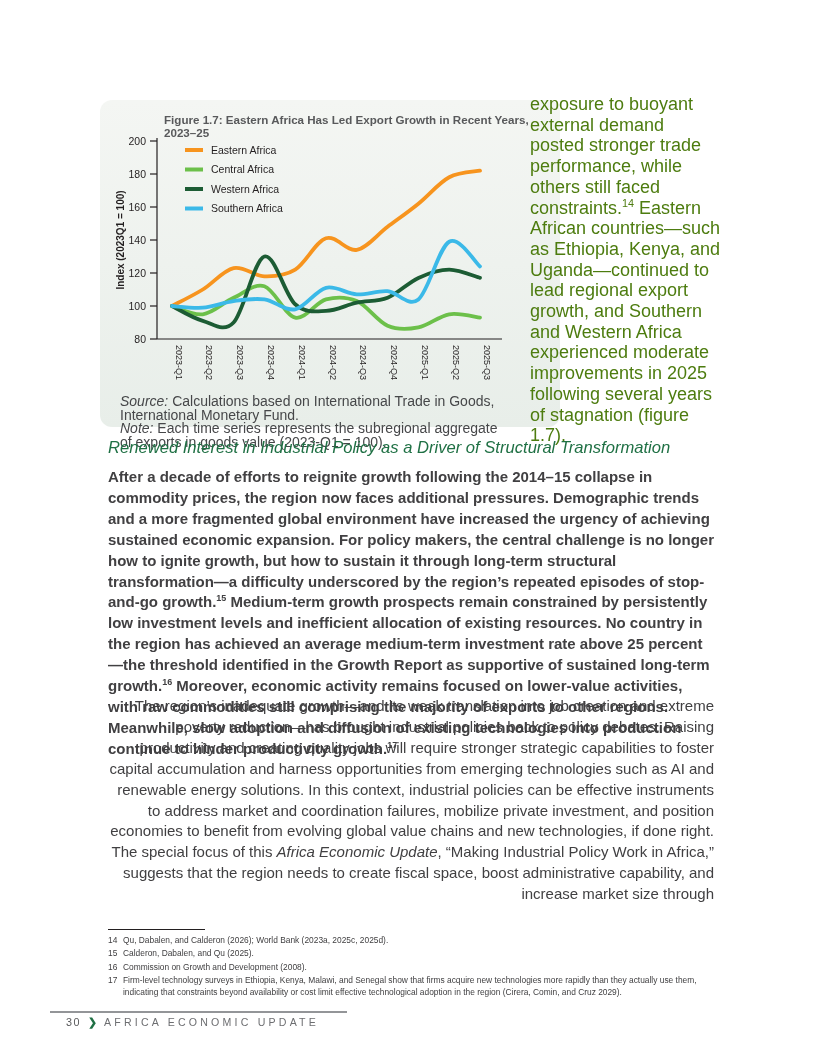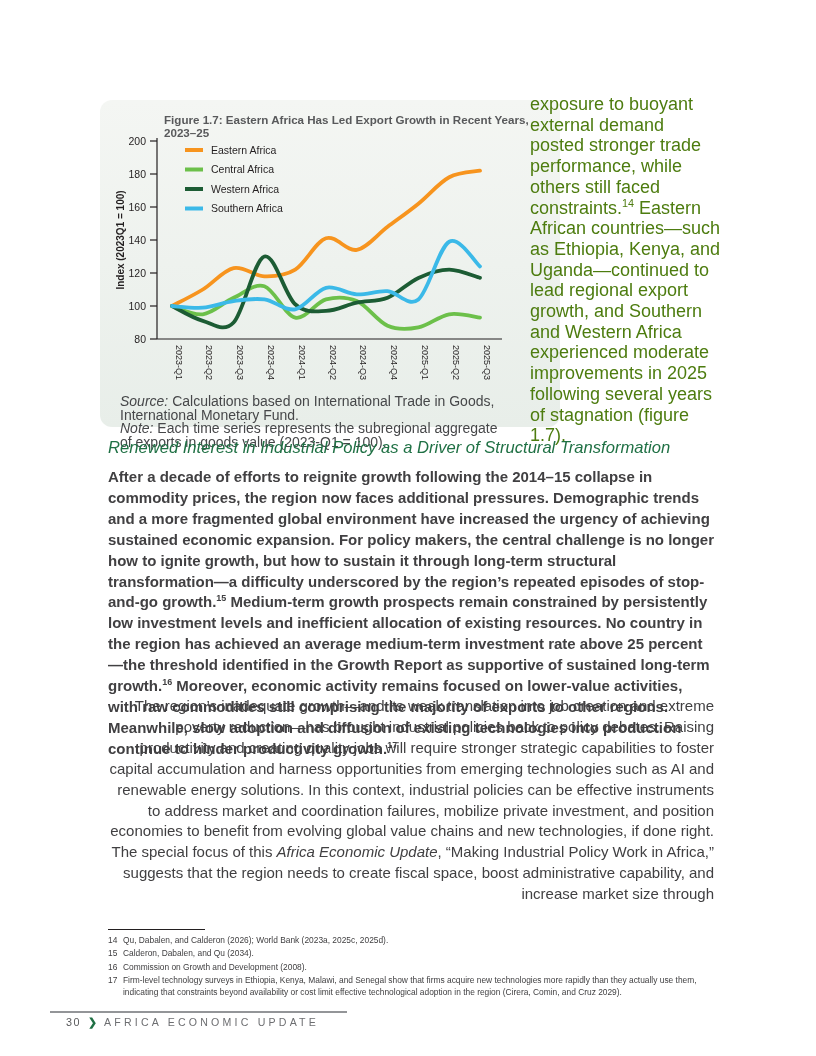--- a/index.html
+++ b/index.html
@@ -100,21 +100,21 @@
   <div class="para para-2"><span>The region’s inadequate growth—and its weak translation into job creation and extreme poverty reduction—has brought industrial policies back to policy debates. Raising productivity and creating quality jobs will require stronger strategic capabilities to foster capital accumulation and harness opportunities from emerging technologies such as AI and renewable energy solutions. In this context, industrial policies can be effective instruments to address market and coordination failures, mobilize private investment, and position economies to benefit from evolving global value chains and new technologies, if done right. The special focus of this </span><span style="font-style: italic;">Africa Economic Update</span><span>, “Making Industrial Policy Work in Africa,” suggests that the region needs to create fiscal space, boost administrative capability, and increase market size through</span></div>
 
   <div class="fn-rule"></div>
   <div class="footnotes" id="footnotes">
       <div class="fn-row">
         <span class="fn-num">14</span>
         <span class="fn-text">Qu, Dabalen, and Calderon (2026); World Bank (2023a, 2025c, 2025d).</span>
       </div>
       <div class="fn-row">
         <span class="fn-num">15</span>
-        <span class="fn-text">Calderon, Dabalen, and Qu (2034).</span>
+        <span class="fn-text">Calderon, Dabalen, and Qu (2025).</span>
       </div>
       <div class="fn-row">
         <span class="fn-num">16</span>
         <span class="fn-text">Commission on Growth and Development (2008).</span>
       </div>
       <div class="fn-row">
         <span class="fn-num">17</span>
         <span class="fn-text">Firm-level technology surveys in Ethiopia, Kenya, Malawi, and Senegal show that firms acquire new technologies more rapidly than they actually use them, indicating that constraints beyond availability or cost limit effective technological adoption in the region (Cirera, Comin, and Cruz 2029).</span>
       </div>
     </div>

